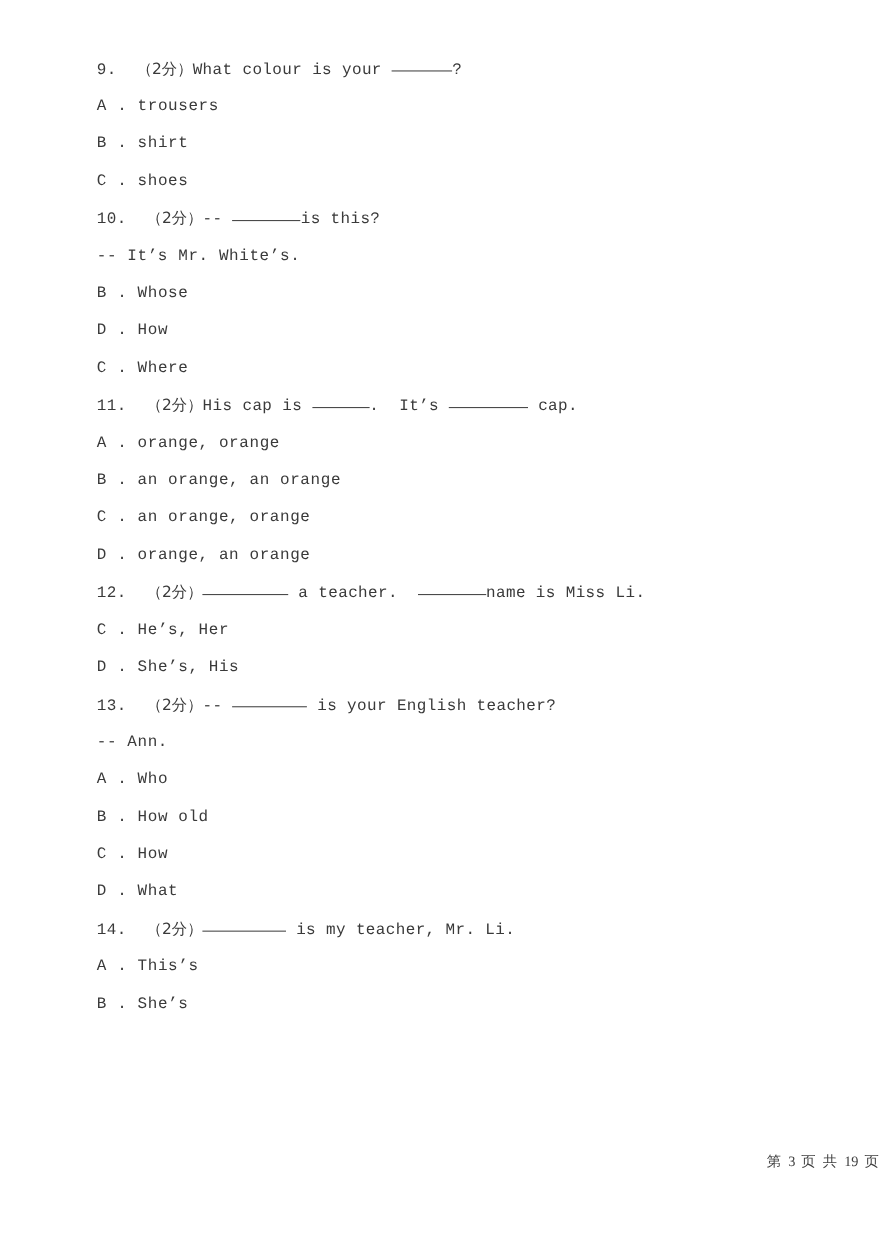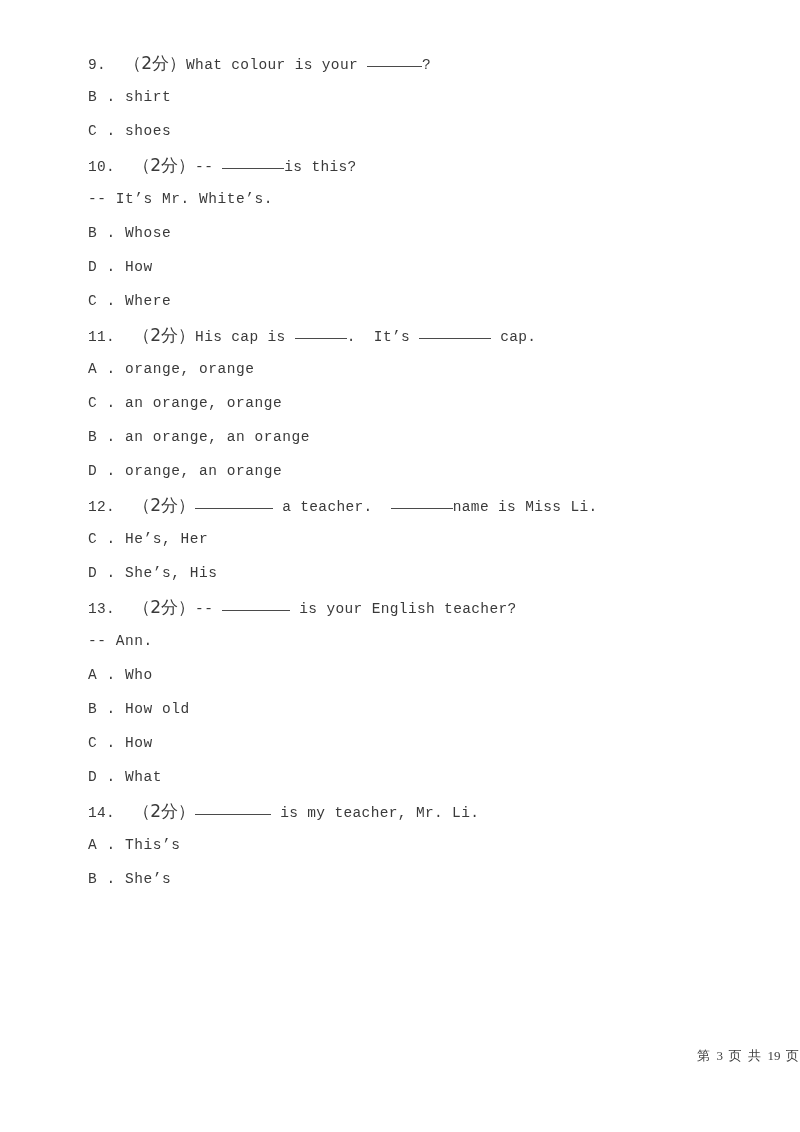--- a/index.html
+++ b/index.html
@@ -59,21 +59,21 @@
     border-bottom: 1px solid #4a4a4a;
     vertical-align: baseline;
     position: relative;
     top: -2px;
     height: 0.85em;
     letter-spacing: 0;
   }
 
   .cjk {
     font-family: "DejaVu Sans", "Liberation Sans", sans-serif;
-    font-size: 17px;
+    font-size: 14px;
     letter-spacing: 0;
   }
 
   #footer {
     position: absolute;
     left: 0;
     top: 1032px;
     width: 800px;
     text-align: right;
     color: #3f3f3f;
@@ -87,31 +87,32 @@
     letter-spacing: 0;
   }
 </style>
 </head>
 <body>
 
 <div id="page">
 
   <div id="content">
       <div class="line stem"><span>9.</span>  <span class="cjk">（2分）</span><span>What colour is your </span><span class="blank" style="width: 55px;"></span><span>?</span></div>
+      <div class="line option"><span>A</span><span> . </span><span>trousers</span></div>
       <div class="line option"><span>B</span><span> . </span><span>shirt</span></div>
       <div class="line option"><span>C</span><span> . </span><span>shoes</span></div>
       <div class="line stem"><span>10.</span>  <span class="cjk">（2分）</span><span>-- </span><span class="blank" style="width: 62px;"></span><span>is this?</span></div>
       <div class="line reply">-- It’s Mr. White’s.</div>
       <div class="line option"><span>B</span><span> . </span><span>Whose</span></div>
       <div class="line option"><span>D</span><span> . </span><span>How</span></div>
       <div class="line option"><span>C</span><span> . </span><span>Where</span></div>
       <div class="line stem"><span>11.</span>  <span class="cjk">（2分）</span><span>His cap is </span><span class="blank" style="width: 52px;"></span><span>.  It’s </span><span class="blank" style="width: 72px;"></span><span> cap.</span></div>
       <div class="line option"><span>A</span><span> . </span><span>orange, orange</span></div>
+      <div class="line option"><span>B</span><span> . </span><span>an orange, an orange</span></div>
       <div class="line option"><span>C</span><span> . </span><span>an orange, orange</span></div>
-      <div class="line option"><span>B</span><span> . </span><span>an orange, an orange</span></div>
       <div class="line option"><span>D</span><span> . </span><span>orange, an orange</span></div>
       <div class="line stem"><span>12.</span>  <span class="cjk">（2分）</span><span class="blank" style="width: 78px;"></span><span> a teacher.  </span><span class="blank" style="width: 62px;"></span><span>name is Miss Li.</span></div>
       <div class="line option"><span>C</span><span> . </span><span>He’s, Her</span></div>
       <div class="line option"><span>D</span><span> . </span><span>She’s, His</span></div>
       <div class="line stem"><span>13.</span>  <span class="cjk">（2分）</span><span>-- </span><span class="blank" style="width: 68px;"></span><span> is your English teacher?</span></div>
       <div class="line reply">-- Ann.</div>
       <div class="line option"><span>A</span><span> . </span><span>Who</span></div>
       <div class="line option"><span>B</span><span> . </span><span>How old</span></div>
       <div class="line option"><span>C</span><span> . </span><span>How</span></div>
       <div class="line option"><span>D</span><span> . </span><span>What</span></div>

